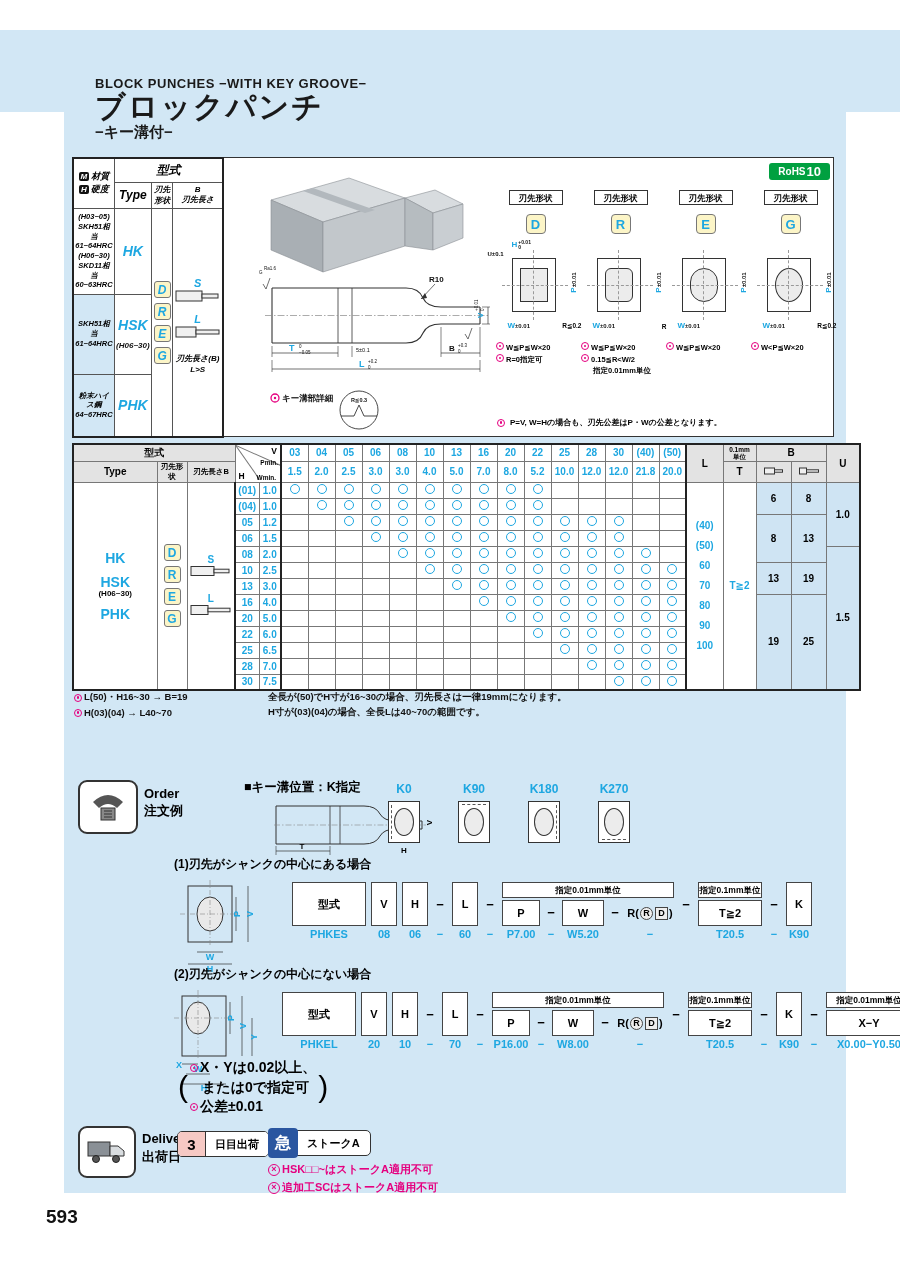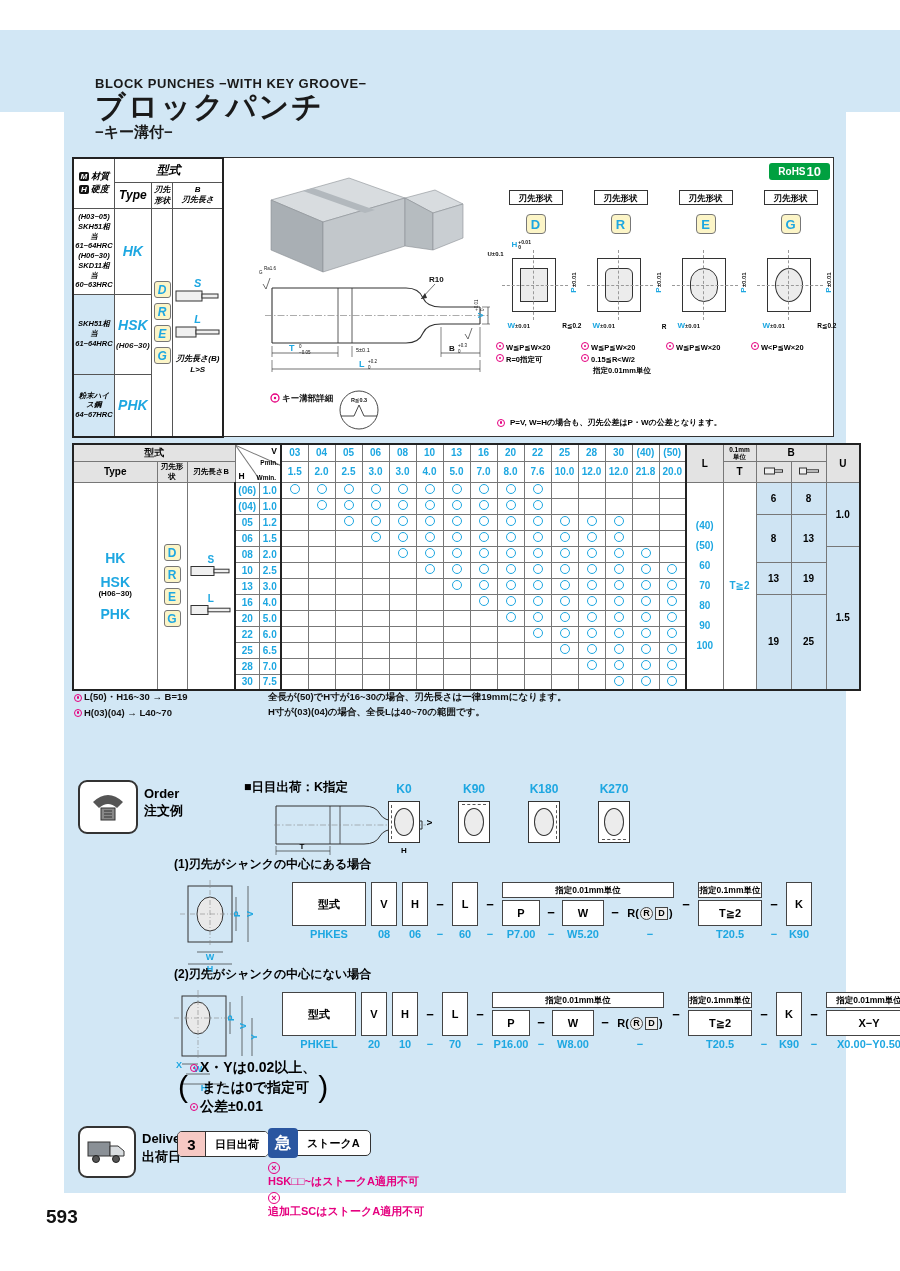--- a/index.html
+++ b/index.html
@@ -147,21 +147,21 @@
   
   .dico { position:absolute; left:78px; top:1126px; width:58px; height:52px; border:2.5px solid #333; border-radius:9px; background:#fff; display:flex; align-items:center; justify-content:center; }
   .dlabs { position:absolute; left:142px; top:1130px; font-size:13px; font-weight:bold; line-height:1.35; }
   .dbox { position:absolute; left:177px; top:1131px; display:inline-flex; border:1.5px solid #333; border-radius:5px; overflow:hidden; height:26px; background:#fff; }
   .dnum { width:28px; background:#f6c9c4; font-weight:bold; font-size:15px; display:flex; align-items:center; justify-content:center; border-right:1.5px solid #333; }
   .dlab { padding:0 9px; font-size:11px; font-weight:bold; display:flex; align-items:center; background:#fff; }
   .express { position:absolute; left:268px; top:1128px; display:flex; align-items:center; }
   .kyu { width:30px; height:30px; background:#2a56a0; border-radius:4px; color:#fff; font-weight:bold; font-size:16px; display:flex; align-items:center; justify-content:center; z-index:1; }
   .sbox { border:1.5px solid #333; border-radius:0 5px 5px 0; background:#fff; padding:0 10px; height:26px; display:inline-flex; align-items:center; font-weight:bold; font-size:11px; margin-left:-2px; }
   .dnotes { position:absolute; left:268px; top:1162px; color:#e5007f; font-size:11px; font-weight:bold; }
-  .dnotes div { display:flex; align-items:flex-start; margin-bottom:3px;flex-direction:column; }
+  .dnotes div { display:flex; align-items:center; margin-bottom:3px; }
 
   .pagenum { position:absolute; left:34px; top:1206px; font-size:19px; font-weight:bold; color:#111;margin-left:12px; }
 </style>
 </head>
 <body>
 
 <div class="page">
   <div class="blue-band"></div>
   <div class="blue-panel"></div>
 
@@ -455,21 +455,21 @@
             <th class="g sm">刃先長さB</th>
             <th class="cy bl2">1.5</th>
             <th class="cy">2.0</th>
             <th class="cy">2.5</th>
             <th class="cy">3.0</th>
             <th class="cy">3.0</th>
             <th class="cy">4.0</th>
             <th class="cy">5.0</th>
             <th class="cy">7.0</th>
             <th class="cy">8.0</th>
-            <th class="cy">7.6</th>
+            <th class="cy">5.2</th>
             <th class="cy">10.0</th>
             <th class="cy">12.0</th>
             <th class="cy">12.0</th>
             <th class="cy">21.8</th>
             <th class="cy">20.0</th>
             <th class="g">T</th>
             <th class="g"><svg width="20" height="8" viewBox="0 0 20 8">
                 <rect x="0.5" y="1" width="10" height="6" fill="#f0f0f0" stroke="#333"></rect>
                 <rect x="10.5" y="2.8" width="8" height="2.4" fill="#f0f0f0" stroke="#333"></rect>
               </svg></th>
@@ -496,21 +496,21 @@
             <td rowspan="13" class="bldcell">
               <div><span class="cyb">S</span><br><svg width="42" height="12" viewBox="0 0 42 12">
                   <rect x="1" y="1.5" width="23" height="9" fill="#f0f0f0" stroke="#333"></rect>
                   <rect x="24" y="4.2" width="15" height="3.6" fill="#f0f0f0" stroke="#333"></rect>
                 </svg></div>
               <div style="margin-top:14px"><span class="cyb">L</span><br><svg width="42" height="12" viewBox="0 0 42 12">
                   <rect x="1" y="1.5" width="17" height="9" fill="#f0f0f0" stroke="#333"></rect>
                   <rect x="18" y="4.2" width="22" height="3.6" fill="#f0f0f0" stroke="#333"></rect>
                 </svg></div>
             </td>
-            <td class="cy bl2">(06)</td>
+            <td class="cy bl2">(01)</td>
             <td class="cy">1.0</td>
             <td class="bl2"><span class="crc"></span></td>
             <td class=""><span class="crc"></span></td>
             <td class=""><span class="crc"></span></td>
             <td class=""><span class="crc"></span></td>
             <td class=""><span class="crc"></span></td>
             <td class=""><span class="crc"></span></td>
             <td class=""><span class="crc"></span></td>
             <td class=""><span class="crc"></span></td>
             <td class=""><span class="crc"></span></td>
@@ -792,21 +792,21 @@
       <rect x="13" y="19" width="14" height="12" fill="#888" stroke="#333"></rect>
       <line x1="16" y1="22" x2="24" y2="22" stroke="#333"></line>
         <line x1="16" y1="25" x2="24" y2="25" stroke="#333"></line>
         <line x1="16" y1="28" x2="24" y2="28" stroke="#333"></line>
     </svg>
   </div>
   <div class="olab">
     <div>Order</div>
     <div>注文例</div>
   </div>
-  <div class="otitle">■日目出荷：K指定</div>
+  <div class="otitle">■キー溝位置：K指定</div>
   <svg class="osv" width="152" height="64" viewBox="0 0 152 64">
     <path d="M2,12 H90 Q102,12 106,20 Q110,27 122,27 H148" fill="none" stroke="#333" stroke-width="1"></path>
     <path d="M2,50 H90 Q102,50 106,42 Q110,35 122,35 H148" fill="none" stroke="#333" stroke-width="1"></path>
     <line x1="2" y1="12" x2="2" y2="50" stroke="#333"></line>
       <line x1="148" y1="27" x2="148" y2="35" stroke="#333"></line>
     <line x1="56" y1="12" x2="56" y2="50" stroke="#333" stroke-width="0.8"></line>
       <line x1="66" y1="12" x2="66" y2="50" stroke="#333" stroke-width="0.8"></line>
     <line x1="0" y1="31" x2="152" y2="31" stroke="#888" stroke-width="0.6" stroke-dasharray="6,2,1.5,2"></line>
     <line x1="2" y1="52" x2="2" y2="61" stroke="#333" stroke-width="0.6"></line>
       <line x1="56" y1="52" x2="56" y2="61" stroke="#333" stroke-width="0.6"></line>

